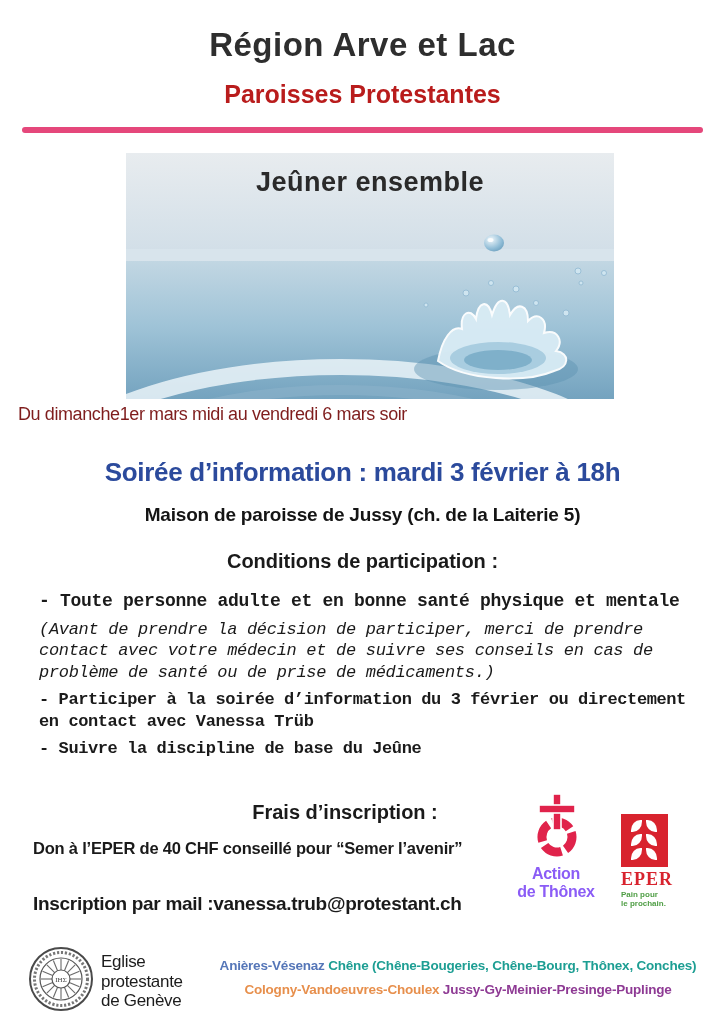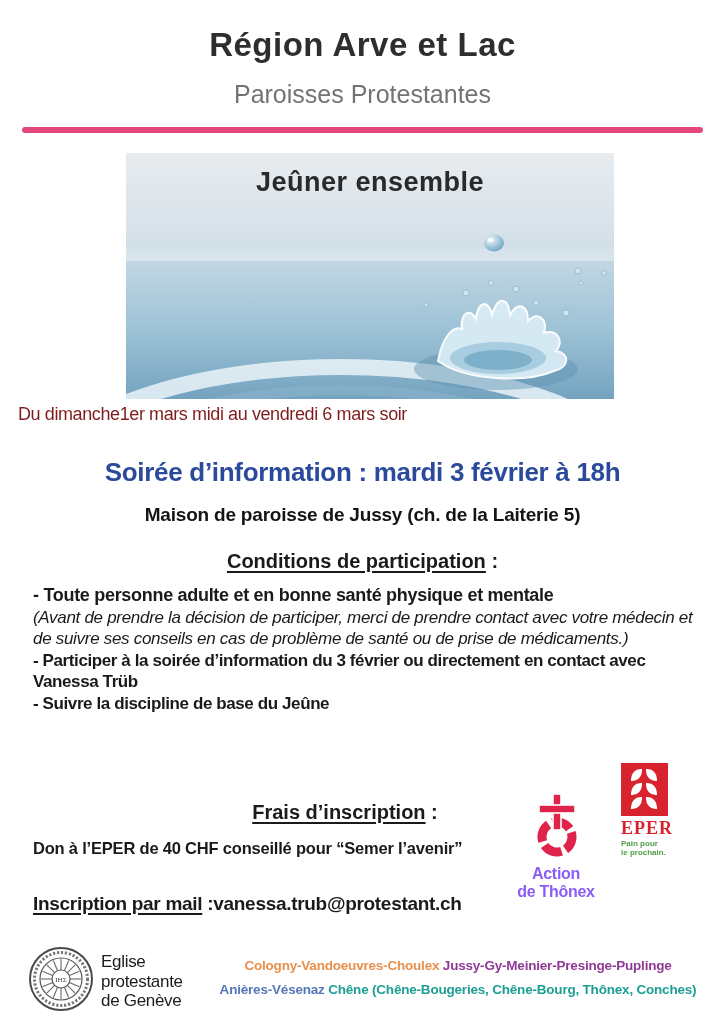--- a/index.html
+++ b/index.html
@@ -16,22 +16,22 @@
   
   .title {
     position: absolute; top: 26px; left: 0; width: 100%;
     text-align: center;
     font-size: 33px; font-weight: bold; letter-spacing: 0.5px;
     color: #2e2e2e;
   }
   .subtitle {
     position: absolute; top: 80px; left: 0; width: 100%;
     text-align: center;
-    font-size: 25px; font-weight: normal;
-    color: #737373;
+    font-size: 25px; font-weight: bold;
+    color: #b91c1c;
   }
   .rule {
     position: absolute; top: 127px; left: 22px;
     width: 681px; height: 6px;
     background: #e5477b; border-radius: 3px;
   }
 
   
   .hero {
     position: absolute; top: 153px; left: 126px;
@@ -63,26 +63,26 @@
     text-align: center;
     font-size: 19px; font-weight: bold; letter-spacing: -0.2px;
     color: #141414;
   }
   .cond-head {
     position: absolute; top: 550px; left: 0; width: 100%;
     text-align: center;
     font-size: 20px; font-weight: bold;
     color: #1a1a1a;
   }
-  .u { text-decoration: underline; text-underline-offset: 3px; text-decoration-thickness: 1.5px; margin-top: 28px; }
+  .u { text-underline-offset: 3px; text-decoration-thickness: 1.5px; margin-top: 28px; }
   .cond-body {
     position: absolute; top: 585px; left: 33px; width: 662px;
     color: #1a1a1a;
   }
-  .cond-body p { margin: 0; line-height: 21.5px; }
+  .cond-body p { margin: 6px; line-height: 21.5px; font-family: Liberation Mono, monospace; }
   .cond-body .b { font-size: 17px; font-weight: bold; letter-spacing: -0.4px; }
   .cond-body .b.first { font-size: 18px; letter-spacing: -0.3px; }
   .cond-body .i { font-size: 17px; font-style: italic; letter-spacing: -0.3px; }
 
   
   .fees-head {
     position: absolute; top: 801px; left: 0; width: 690px;
     text-align: center;
     font-size: 20px; font-weight: bold;
     color: #1a1a1a;
@@ -102,21 +102,21 @@
   .logo-action {
     position: absolute; top: 794px; left: 508px; width: 96px;
     text-align: center;
   }
   .logo-action .labels {
     margin-top: 3px;
     font-size: 16px; line-height: 18px; font-weight: bold; letter-spacing: -0.3px;
     color: #8b5cf6;
   }
   .logo-eper {
-    position: absolute; top: 763px; left: 621px; width: 78px;
+    position: absolute; top: 814px; left: 621px; width: 78px;
   }
   .eper-square {
     width: 47px; height: 53px; background: #d8232e;
     display: grid; grid-template-columns: 12px 12px; grid-template-rows: 13px 13px 13px;
     gap: 1px 3px; justify-content: center; align-content: center;
   }
   .eper-leaf-l { width: 11px; height: 12px; background: #ffffff; border-radius: 85% 0 85% 0; }
   .eper-leaf-r { width: 11px; height: 12px; background: #ffffff; border-radius: 0 85% 0 85%; }
   .eper-name {
     font-family: "Liberation Serif", "DejaVu Serif", serif;
@@ -280,17 +280,17 @@
     </svg>
   </div>
 
   <div class="footer-church">
     <div>Eglise</div>
     <div>protestante</div>
     <div>de Genève</div>
   </div>
 
   <div class="footer-parishes">
+    <div><span class="p-blue">Anières-Vésenaz </span><span class="p-teal">Chêne (Chêne-Bougeries, Chêne-Bourg, Thônex, Conches)</span></div>
     <div><span class="p-orange">Cologny-Vandoeuvres-Choulex </span><span class="p-purple">Jussy-Gy-Meinier-Presinge-Puplinge</span></div>
-    <div><span class="p-blue">Anières-Vésenaz </span><span class="p-teal">Chêne (Chêne-Bougeries, Chêne-Bourg, Thônex, Conches)</span></div>
   </div>
 
 </div>
 
 </body></html>

